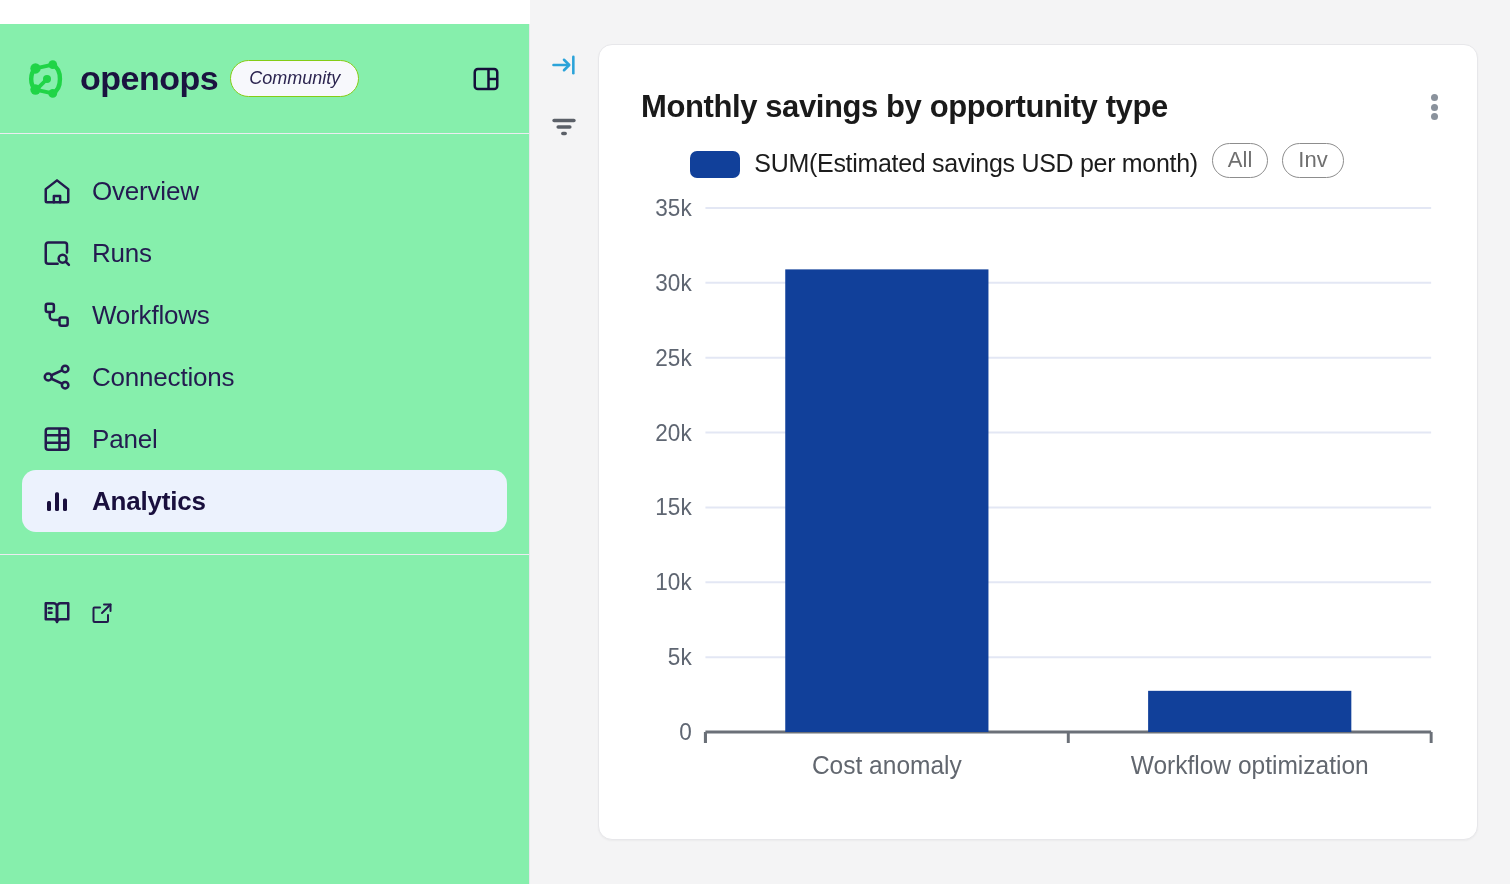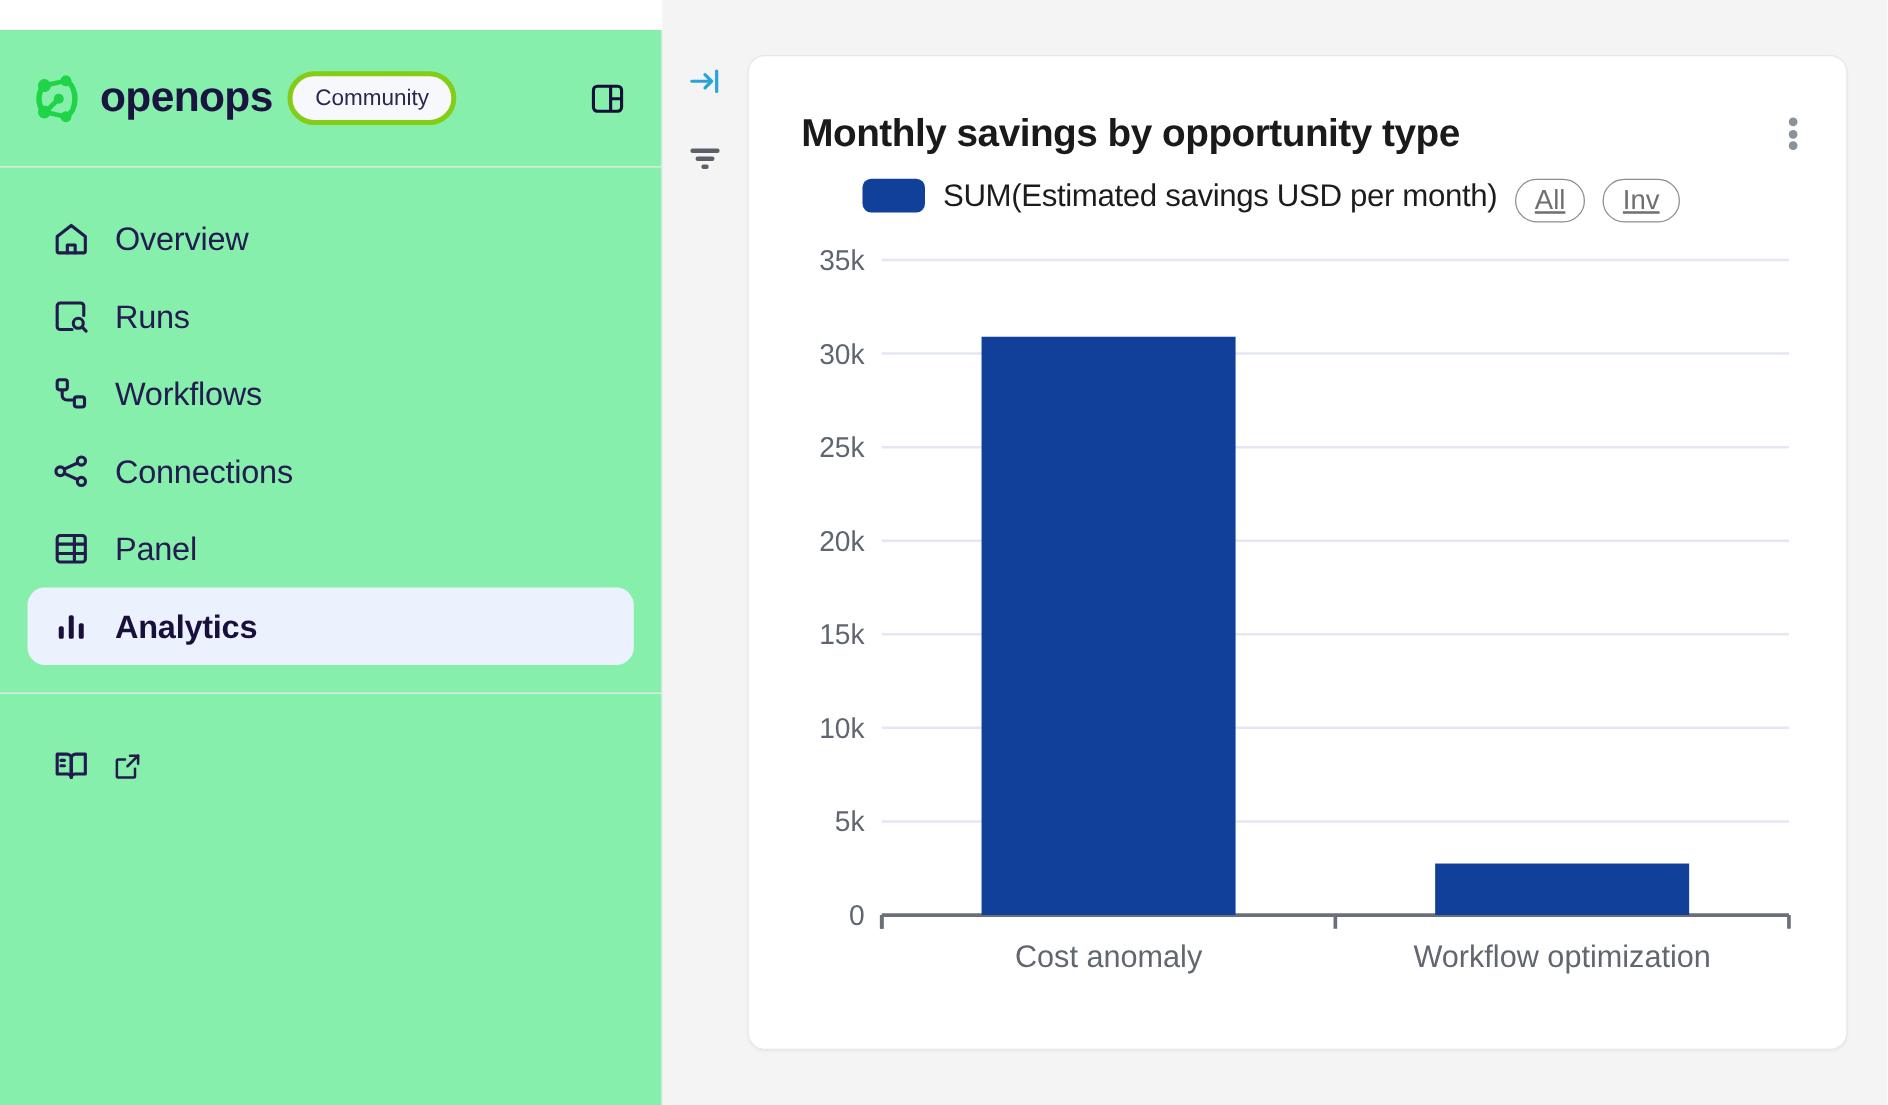--- a/index.html
+++ b/index.html
@@ -26,25 +26,25 @@
     padding: 0 26px 0 24px;
     border-bottom: 1px solid #ececf1;
   }
   .logo-mark { width: 46px; height: 46px; flex: 0 0 46px; }
   .brand-name {
     font-size: 34px; font-weight: 700; color: #1b1340;
     letter-spacing: -0.5px; margin-left: 10px;
   }
   .community-pill {
     margin-left: 12px;
-    border: 4px solid #84cc16;
+    border: 1px solid #84cc16;
     background: #f7f8fc;
     border-radius: 999px;
     padding: 7px 18px;
-    font-size: 18px; color: #2c2550;
+    font-size: 18px; color: #2c2550; font-style: italic;
   }
   .panel-toggle {
     margin-left: auto;
     width: 34px; height: 34px;
     display: flex; align-items: center; justify-content: center;
     cursor: pointer;
   }
 
   .nav-main { padding: 26px 22px 0 22px; }
   .nav-item {
@@ -108,39 +108,38 @@
     letter-spacing: -0.4px;
   }
   .kebab {
     margin-left: auto; width: 26px; height: 34px;
     display: flex; flex-direction: column; align-items: center;
     justify-content: space-between; padding: 4px 0; cursor: pointer;
   }
   .kebab i { width: 7px; height: 7px; border-radius: 50%; background: #8a929c; display:block; }
 
   .legend-row {
-    display: flex; align-items: flex-start; justify-content: center;
+    display: flex; align-items: flex-end; justify-content: center;
     gap: 14px;
     margin-top: 18px;
     padding-right: 42px;
   }
   .legend-swatch {
     width: 50px; height: 27px; border-radius: 7px;
   }
   .legend-text { font-size: 25px; color: #1c1c1c; letter-spacing: -0.3px; }
   .pill-btn {
     border: 1px solid #8d8d8d;
     border-radius: 999px;
     color: #6f6f6f;
     font-size: 22px;
     padding: 4px 15px 5px 15px;
     background: #fff;
     cursor: pointer;
     line-height: 1.1;
-    text-decoration: underline;
   }
 
   
   .chart-wrap {
     position: relative;
     margin: 16px 38px 0 26px;
     height: 600px;
   }
   .chart-svg { display: block; width: 100%; height: 100%; }
   .tick-label { font-size: 23px; fill: #5f6672; font-family: "Liberation Sans", sans-serif; }

